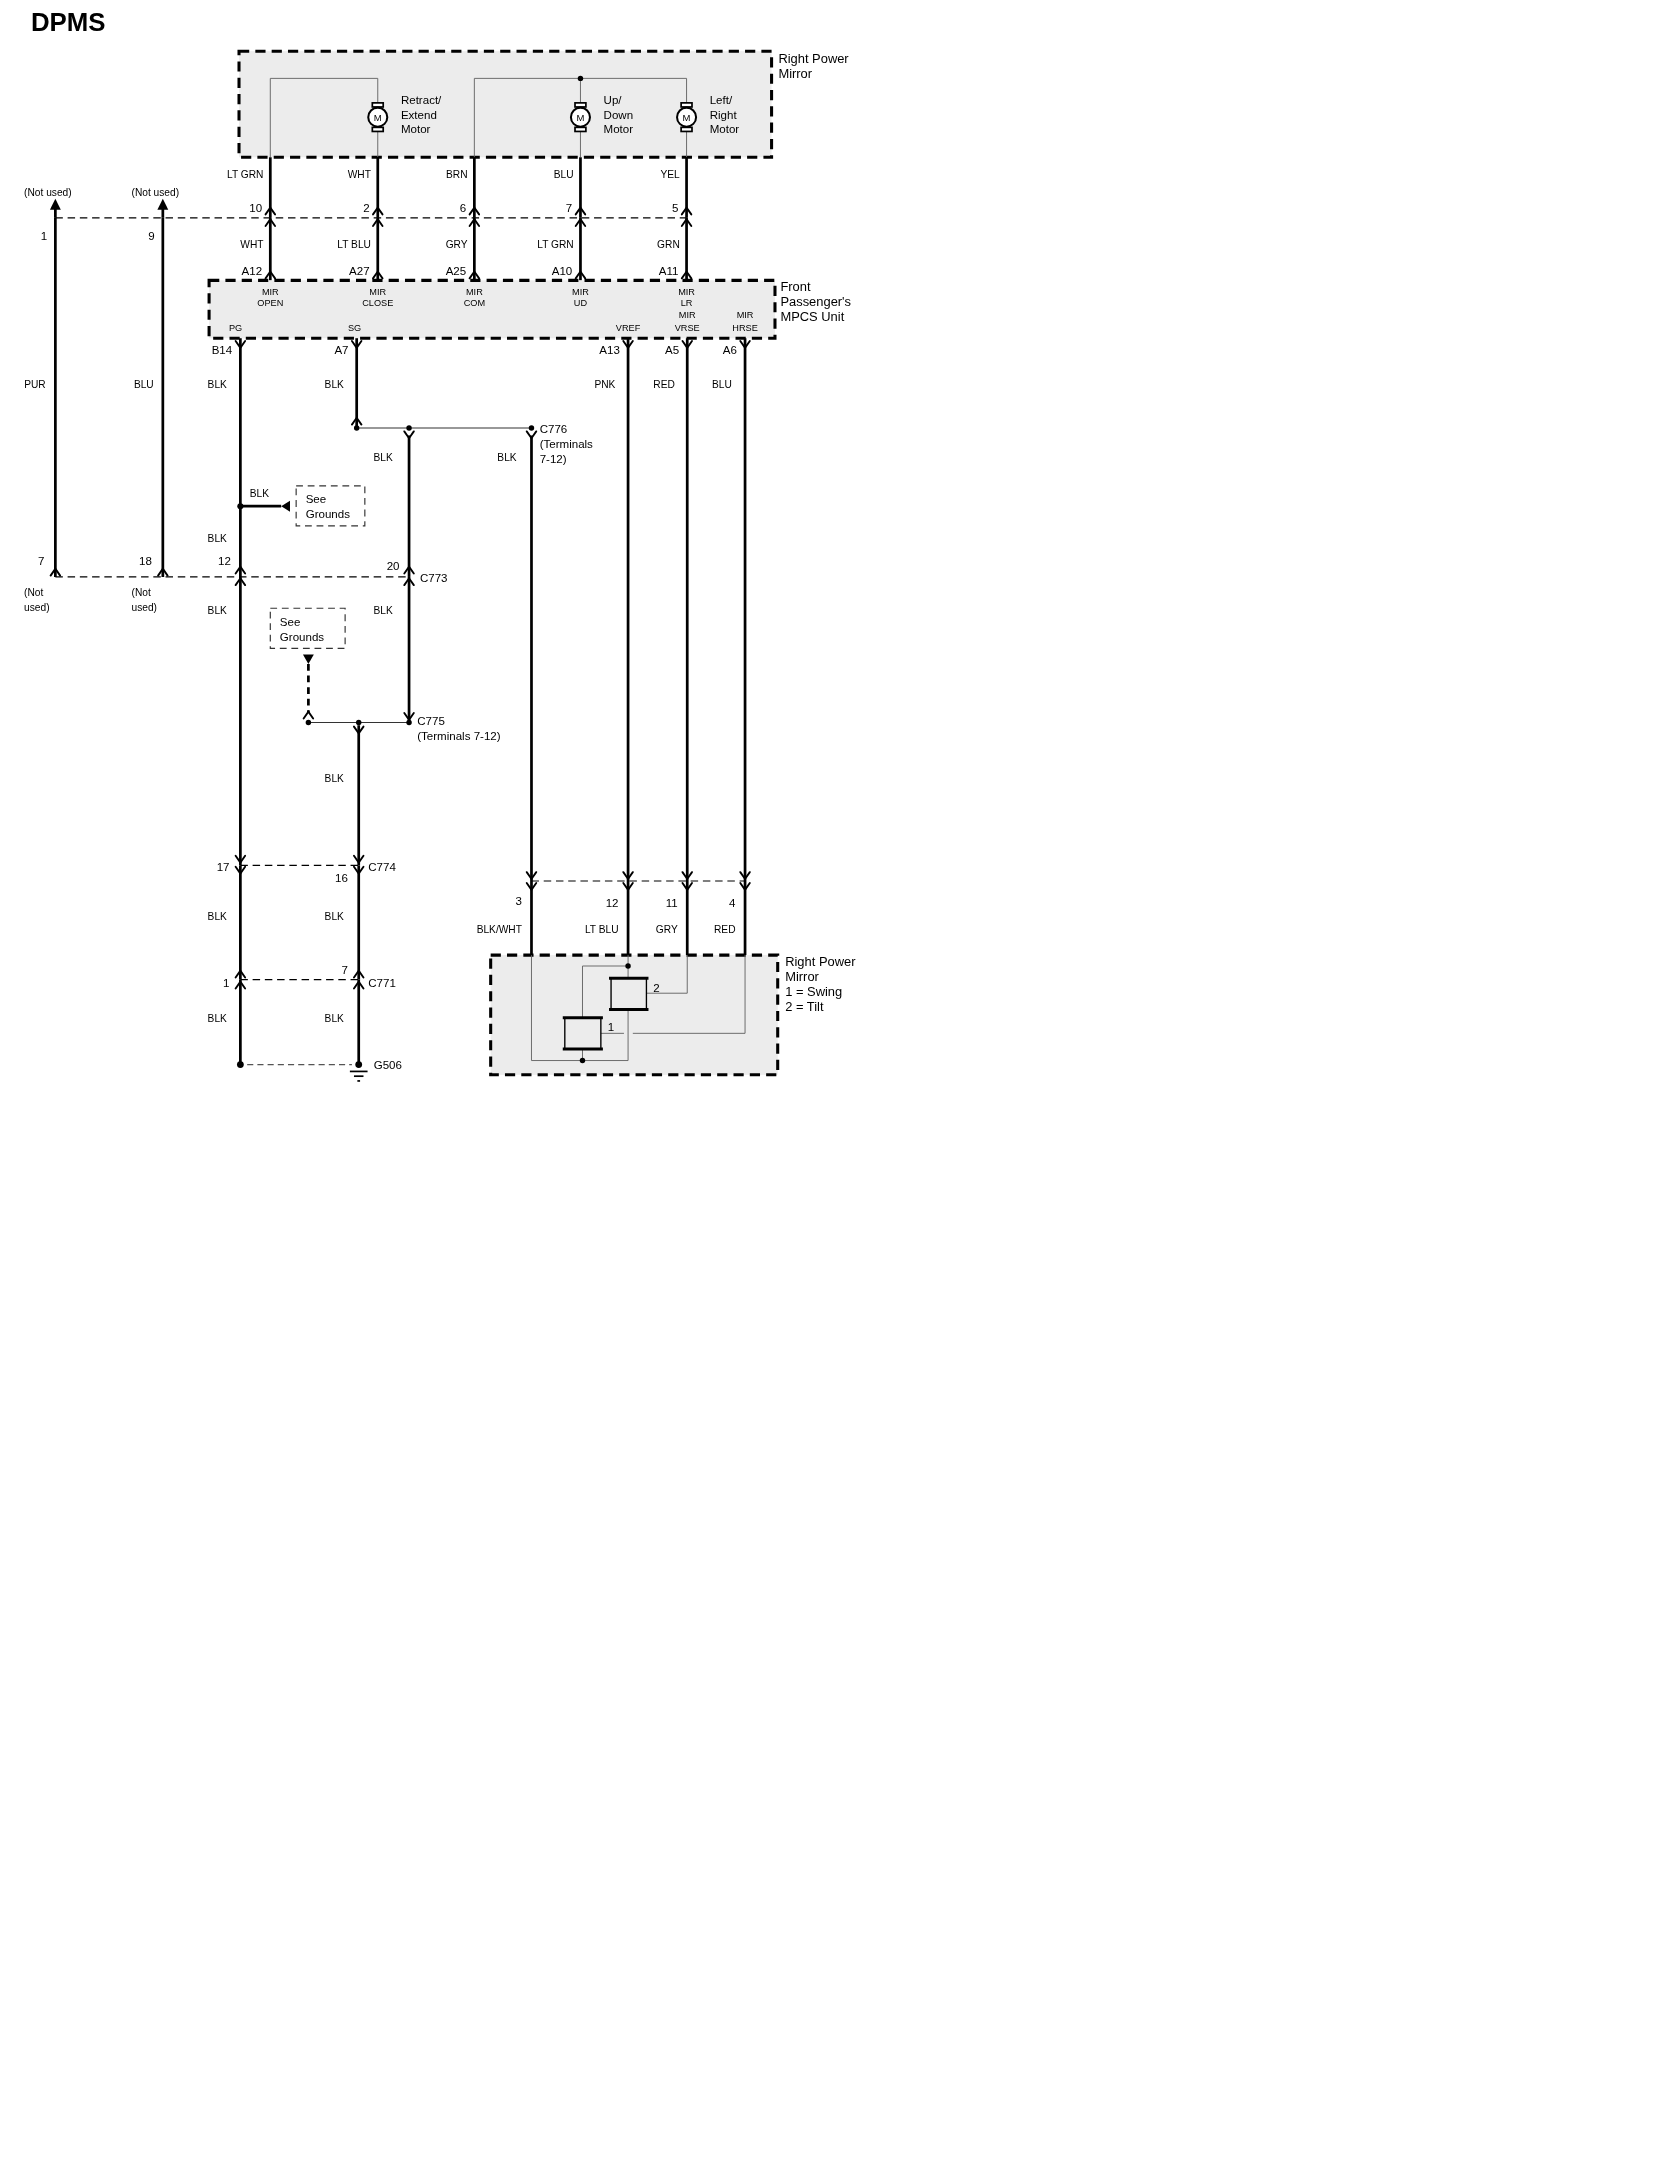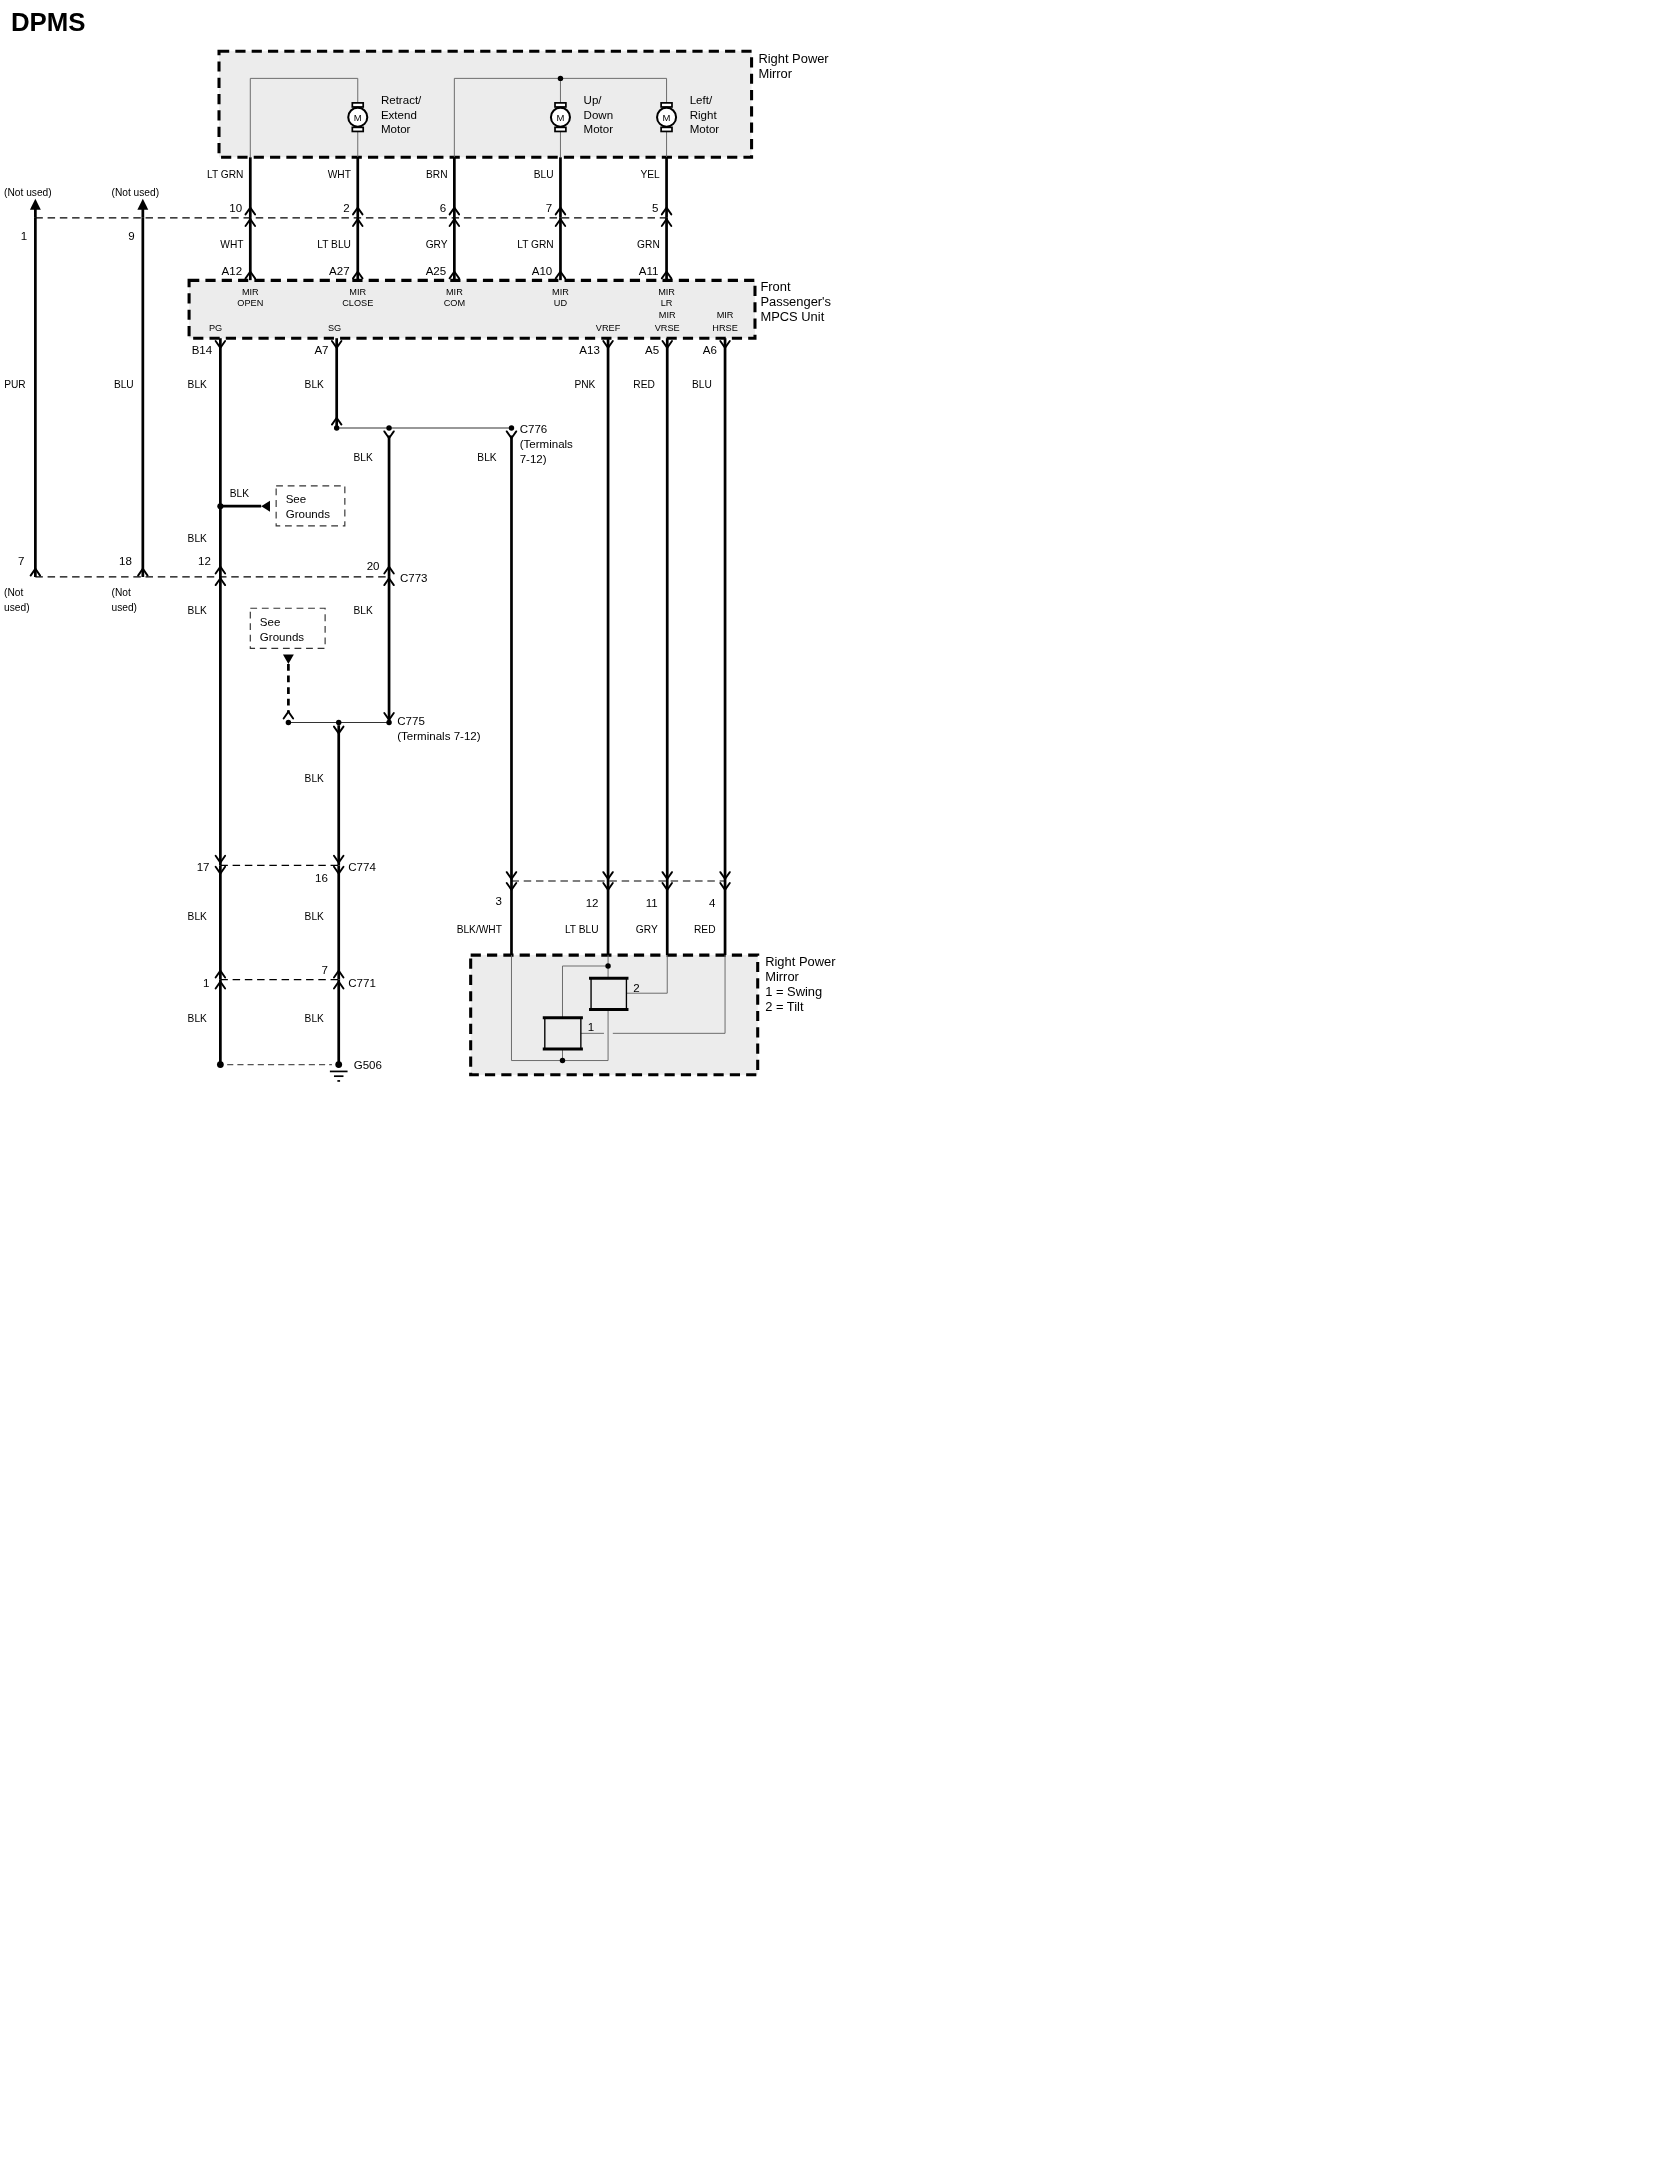--- a/index.html
+++ b/index.html
@@ -1,16 +1,16 @@
 <!DOCTYPE html>
 <html style="font-size:11px"><head>
 <meta charset="utf-8">
 <style>
   html,body{margin:0;padding:0;background:#ffffff;}
-  #stage{width:840px;height:1092px;position:relative;background:#fff;}
+  #stage{width:840px;height:1092px;position:relative;background:#fff;padding-left:20px;}
   svg{display:block;}
   text{font-family:"Liberation Sans","DejaVu Sans",sans-serif;fill:#000;}
   .title{font-size:38px;font-weight:bold;}
   .big{font-size:19px;}
   .pin{font-size:17px;}
   .lbl{font-size:15px;}
   .mid{font-size:13.5px;}
   .msym{font-size:14px;}
   .wire{stroke:#000;stroke-width:4;fill:none;}
   .wired{stroke:#000;stroke-width:4;fill:none;stroke-dasharray:10 7;}

